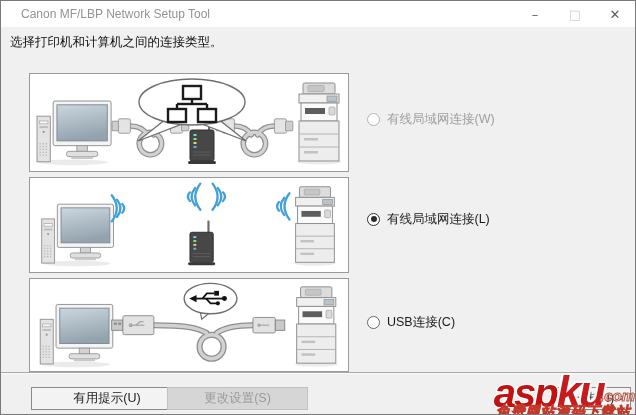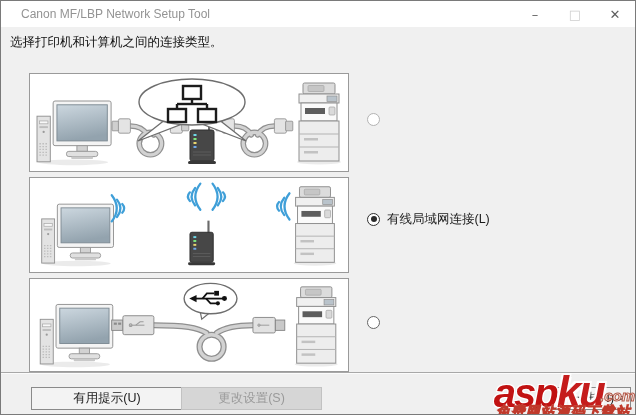--- a/index.html
+++ b/index.html
@@ -35,21 +35,21 @@
                                     background:#2b2b2b; border-radius:50%; }
   .opt-label { margin-left:7px; font-size:12.5px; color:#1a1a1a; white-space:nowrap; }
   .opt-row.disabled .radio { border-color:#b3b3b3; }
   .opt-row.disabled .opt-label { color:#9e9e9e; }
   
   .separator { position:absolute; left:0; top:371px; width:636px; height:2px;
                border-top:1px solid #a8a8a8; border-bottom:1px solid #fbfbfb; }
   .btn { position:absolute; top:386px; height:23px; display:flex; align-items:center; justify-content:center;
          font-size:12.5px; color:#1a1a1a; background:#f3f3f3; border:1px solid #8a8a8a; }
   .btn-tips   { left:30px;  width:152px; }
-  .btn-change { left:180px; width:141px; background:#d6d6d6; border-color:#c2c2c2; color:#9a9a9a; }
+  .btn-change { left:166px; width:141px; background:#d6d6d6; border-color:#c2c2c2; color:#9a9a9a; }
   .btn-next   { left:552px; width:78px; z-index:1; }
   
   .wm { position:absolute; right:0px; bottom:-4px; z-index:50; pointer-events:none;
         font-style:italic; font-weight:bold; text-align:right; line-height:1; white-space:nowrap; }
   .wm-brand-a { font-size:40px; color:#c11212; letter-spacing:-2px;
                 text-shadow:1px 1px 0 #fff,-1px -1px 0 #fff,1px -1px 0 #fff,-1px 1px 0 #fff; }
   .wm-brand-b { font-size:44px; color:#c51d1d; letter-spacing:-2px;
                 text-shadow:2px 2px 0 rgba(255,255,255,.85),-2px -2px 0 rgba(255,255,255,.85),2px -2px 0 rgba(255,255,255,.85),-2px 2px 0 rgba(255,255,255,.85);margin-top:34px; }
   .wm-domain { font-size:15px; color:#f3e9e5; -webkit-text-stroke:1px #b55a4a;
                vertical-align:6px; margin-left:-4px; letter-spacing:0; }
@@ -238,27 +238,29 @@
           <rect x="5" y="-10.5" width="6.5" height="6.5" fill="#111"></rect>
           <path d="M-6 0 L0 6.5 L8 6.5" fill="none" stroke="#111" stroke-width="2.4"></path>
           <circle cx="10" cy="6.5" r="2.8" fill="#111"></circle>
         </g>
       </g>
     </svg>
   </div>
 
   <div class="opt-row opt1 disabled">
     <span class="radio"></span>
+    <span class="opt-label">有线局域网连接(W)</span>
   </div>
   <div class="opt-row opt2 selected">
     <span class="radio"></span>
     <span class="opt-label">有线局域网连接(L)</span>
   </div>
   <div class="opt-row opt3">
     <span class="radio"></span>
+    <span class="opt-label">USB连接(C)</span>
   </div>
 
   <div class="separator"></div>
   <div class="btn btn-tips">有用提示(U)</div>
   <div class="btn btn-change">更改设置(S)</div>
   <div class="btn btn-next">下一步(N) &gt;</div>
 
   <div class="wm">
     <div>
       <span class="wm-brand-a">asp</span><span class="wm-brand-b">ku</span><span class="wm-domain">.com</span>

